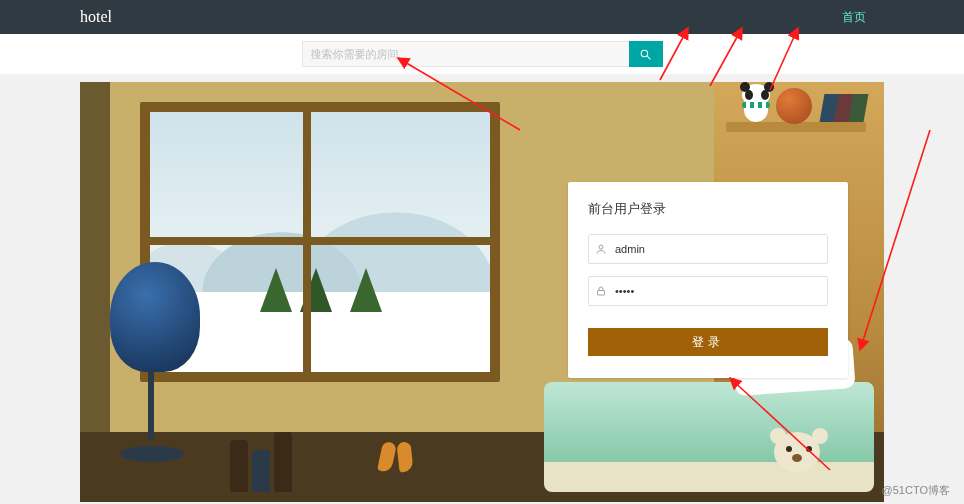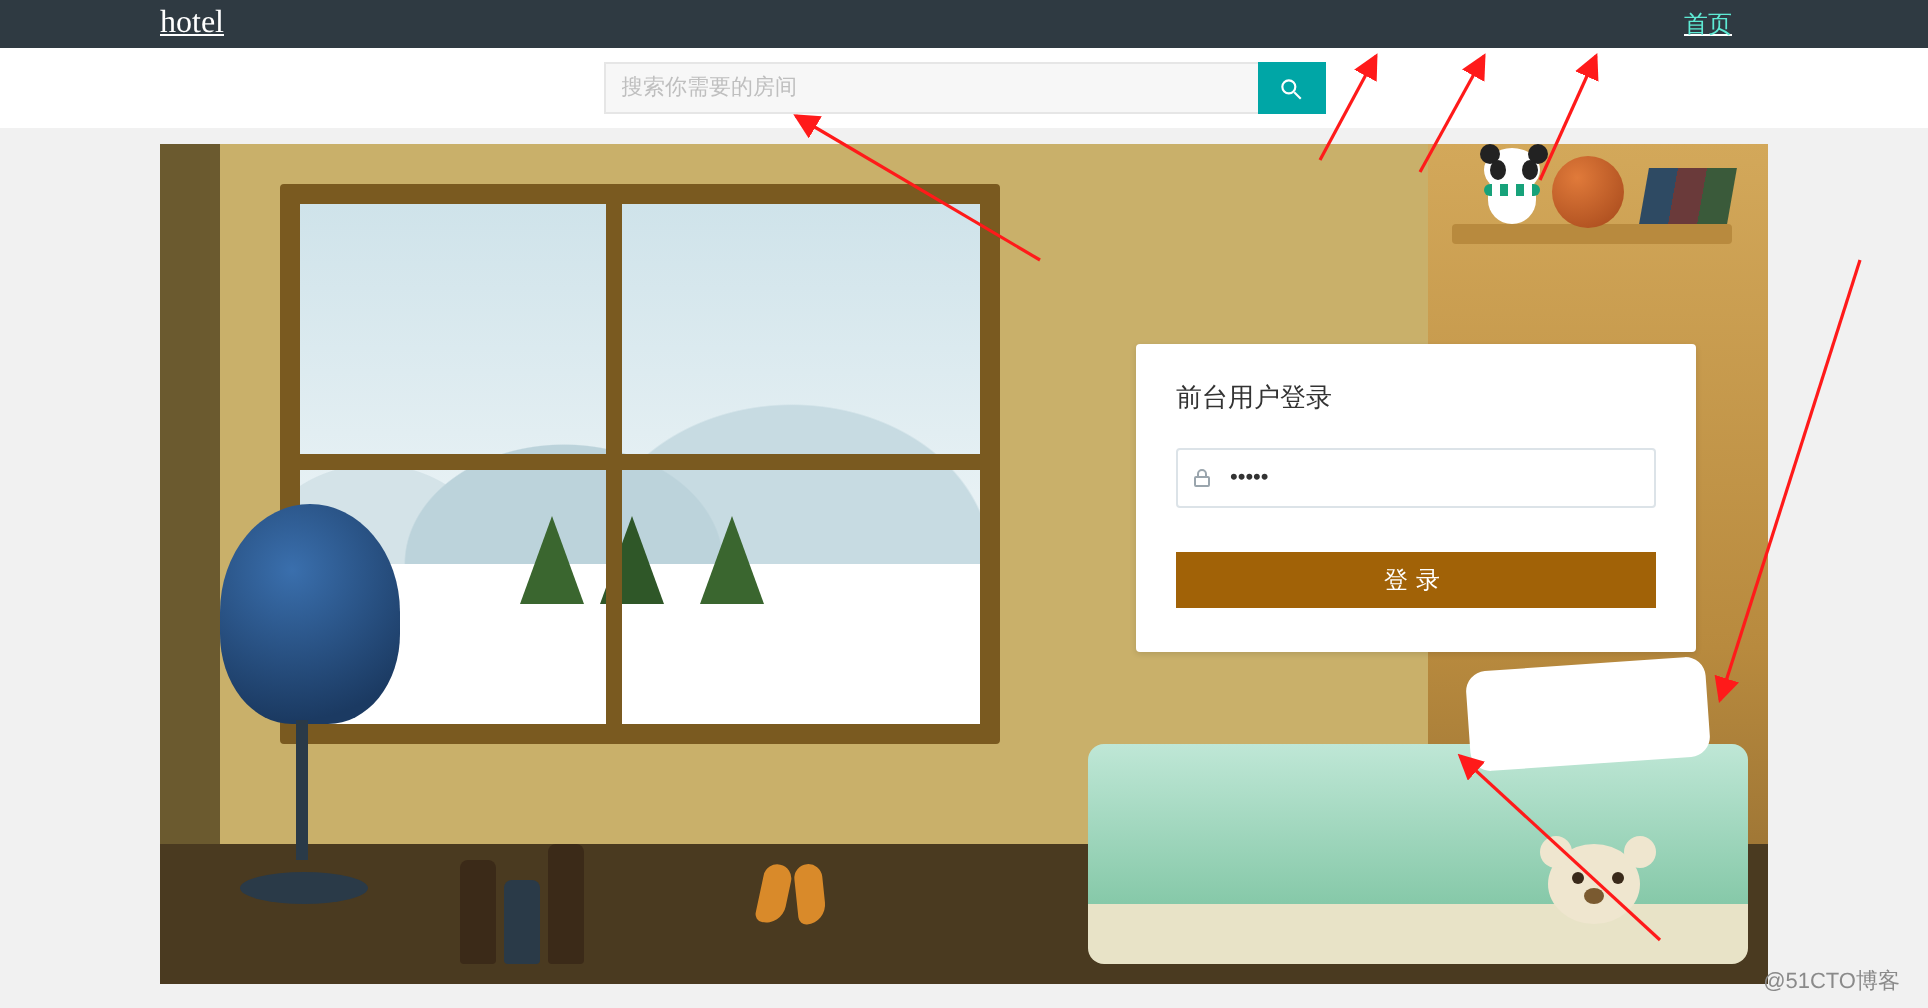--- a/index.html
+++ b/index.html
@@ -1,19 +1,19 @@
 <!DOCTYPE html>
 <html><head>
 <meta charset="utf-8">
 <style>
   html,body{margin:0;padding:0;font-family:"Helvetica Neue",Arial,"Microsoft YaHei",sans-serif;background:#f1f1f1;}
   .page{width:964px;height:504px;position:relative;overflow:hidden;background:#f1f1f1;}
 
   
-  .nav{height:24px;background:#2f3a42;display:flex;align-items:center;color:#fff;padding:0 80px;text-decoration:underline;}
+  .nav{height:34px;background:#2f3a42;display:flex;align-items:center;color:#fff;padding:0 80px;}
   .brand{font-family:"Times New Roman",serif;font-size:16px;}
   .nav-spacer{flex:1;}
   .nav-item{font-size:12px;color:#5eead4;padding:16px 18px;line-height:34px;position:relative;cursor:pointer;}
   .nav-item.active::after{content:"";position:absolute;left:8px;right:8px;bottom:0;height:2px;background:#1bbc9b;}
 
   
   .search-strip{background:#fff;height:40px;display:flex;align-items:center;justify-content:center;}
   .search-wrap{display:flex;align-items:center;}
   .search-input{width:310px;height:24px;border:1px solid #e6e6e6;border-right:none;background:#f7f7f7;padding:0 8px;font-size:11px;color:#888;outline:none;}
   .search-input::placeholder{color:#bfbfbf;}
@@ -168,20 +168,27 @@
     </div>
     <div class="bottles">
       <div class="bottle b1"></div>
         <div class="bottle b2"></div>
         <div class="bottle b3"></div>
     </div>
 
     <div class="login">
       <div class="login-title">前台用户登录</div>
 
+      <div class="field">
+        <svg viewBox="0 0 24 24">
+          <circle cx="12" cy="8" r="4"></circle>
+            <path d="M4 21c0-4 4-6 8-6s8 2 8 6"></path>
+        </svg>
+        <input type="text" value="admin" style="">
+      </div>
 
       <div class="field">
         <svg viewBox="0 0 24 24">
           <rect x="5" y="11" width="14" height="9" rx="1"></rect>
             <path d="M8 11V8a4 4 0 0 1 8 0v3"></path>
         </svg>
         <input type="password" value="•••••" style="">
       </div>
 
       <button class="login-btn">登录</button>

